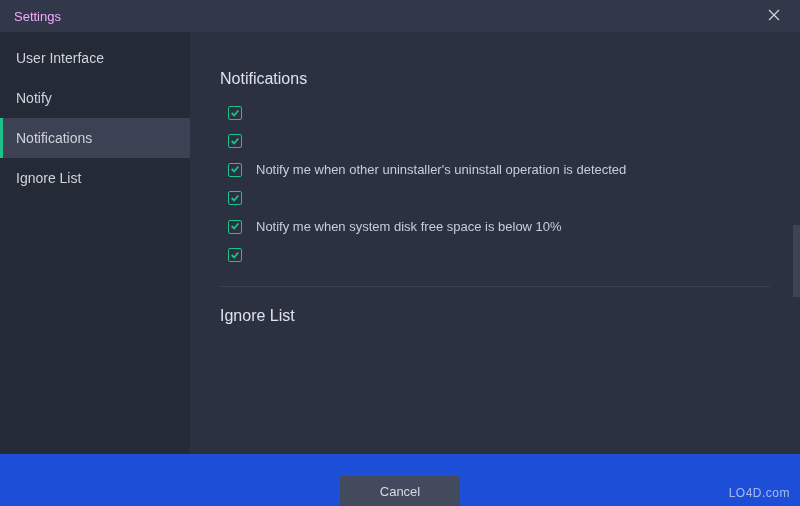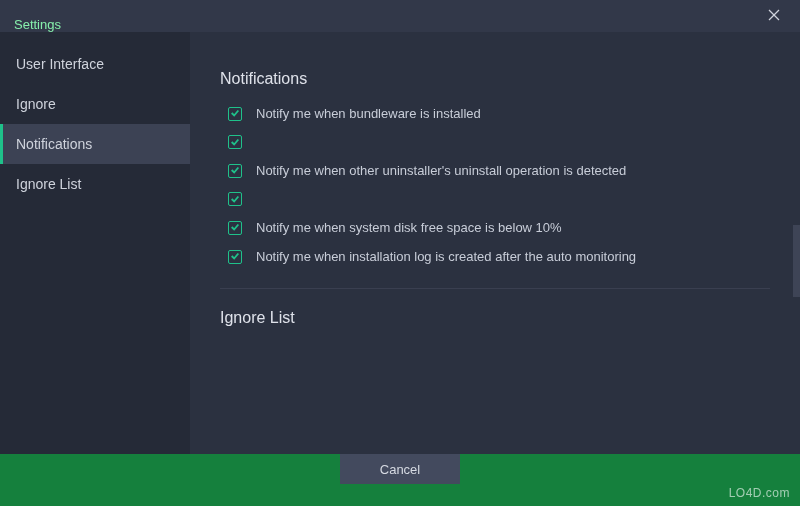--- a/index.html
+++ b/index.html
@@ -15,23 +15,23 @@
     width: 800px;
     height: 506px;
     background: #2b3140;
     display: flex;
     flex-direction: column;
   }
   .titlebar {
     height: 32px;
     background: #323849;
     display: flex;
-    align-items: flex-end;
+    align-items: center;
     padding: 0 18px 0 14px;
-    color: #86efac;
+    color: #f0abfc;
     font-size: 13px;
     position: relative;
   }
   .titlebar .close {
     position: absolute;
     right: 6px;
     top: 0;
     width: 40px;
     height: 32px;
     display: flex;
@@ -41,21 +41,21 @@
   }
   .titlebar .close svg { stroke: #cfd3dc; stroke-width: 1.2; }
   .body {
     flex: 1;
     display: flex;
     min-height: 0;
   }
   .sidebar {
     width: 190px;
     background: #252a37;
-    padding-top: 12px;
+    padding-top: 6px;
   }
   .sidebar-item {
     height: 40px;
     display: flex;
     align-items: center;
     padding-left: 16px;
     color: #cfd3dc;
     font-size: 14px;
     cursor: pointer;
     position: relative;
@@ -118,23 +118,23 @@
     border: none;
     border-top: 1px solid #3a3f50;
     margin: 24px 0 0 0;
   }
   .footer {
     position: absolute;
     left: 0;
     right: 0;
     bottom: 0;
     height: 52px;
-    background: #15803d;
-    display: flex;
-    align-items: flex-start;
+    background: #1d4ed8;
+    display: flex;
+    align-items: flex-end;
     justify-content: center;
     gap: 24px;
   }
   .btn {
     min-width: 120px;
     height: 30px;
     display: flex;
     align-items: center;
     justify-content: center;
     font-size: 13px;
@@ -185,42 +185,41 @@
     </div>
   </div>
 
   <div class="body">
 
     <div class="sidebar">
       <div class="sidebar-item">
         <span>User Interface</span>
       </div>
       <div class="sidebar-item">
-        <span>Ignore</span>
+        <span>Notify</span>
       </div>
       <div class="sidebar-item active">
         <span>Notifications</span>
       </div>
       <div class="sidebar-item">
         <span>Ignore List</span>
       </div>
     </div>
 
     <div class="content">
 
       <div class="section-title">Notifications</div>
 
       <div class="options">
         <div class="option-row">
           <div class="checkbox">
             <span><svg viewBox="0 0 12 12">
                   <polyline points="2,6 5,9 10,3"></polyline>
                 </svg></span>
           </div>
-          <span class="option-label">Notify me when bundleware is installed</span>
         </div>
         <div class="option-row">
           <div class="checkbox">
             <span><svg viewBox="0 0 12 12">
                   <polyline points="2,6 5,9 10,3"></polyline>
                 </svg></span>
           </div>
         </div>
         <div class="option-row">
           <div class="checkbox">
@@ -244,21 +243,20 @@
                 </svg></span>
           </div>
           <span class="option-label">Notify me when system disk free space is below 10%</span>
         </div>
         <div class="option-row">
           <div class="checkbox">
             <span><svg viewBox="0 0 12 12">
                   <polyline points="2,6 5,9 10,3"></polyline>
                 </svg></span>
           </div>
-          <span class="option-label">Notify me when installation log is created after the auto monitoring</span>
         </div>
       </div>
 
       <hr class="divider">
 
       <div class="section-title">Ignore List</div>
 
     </div>
 
   </div>

